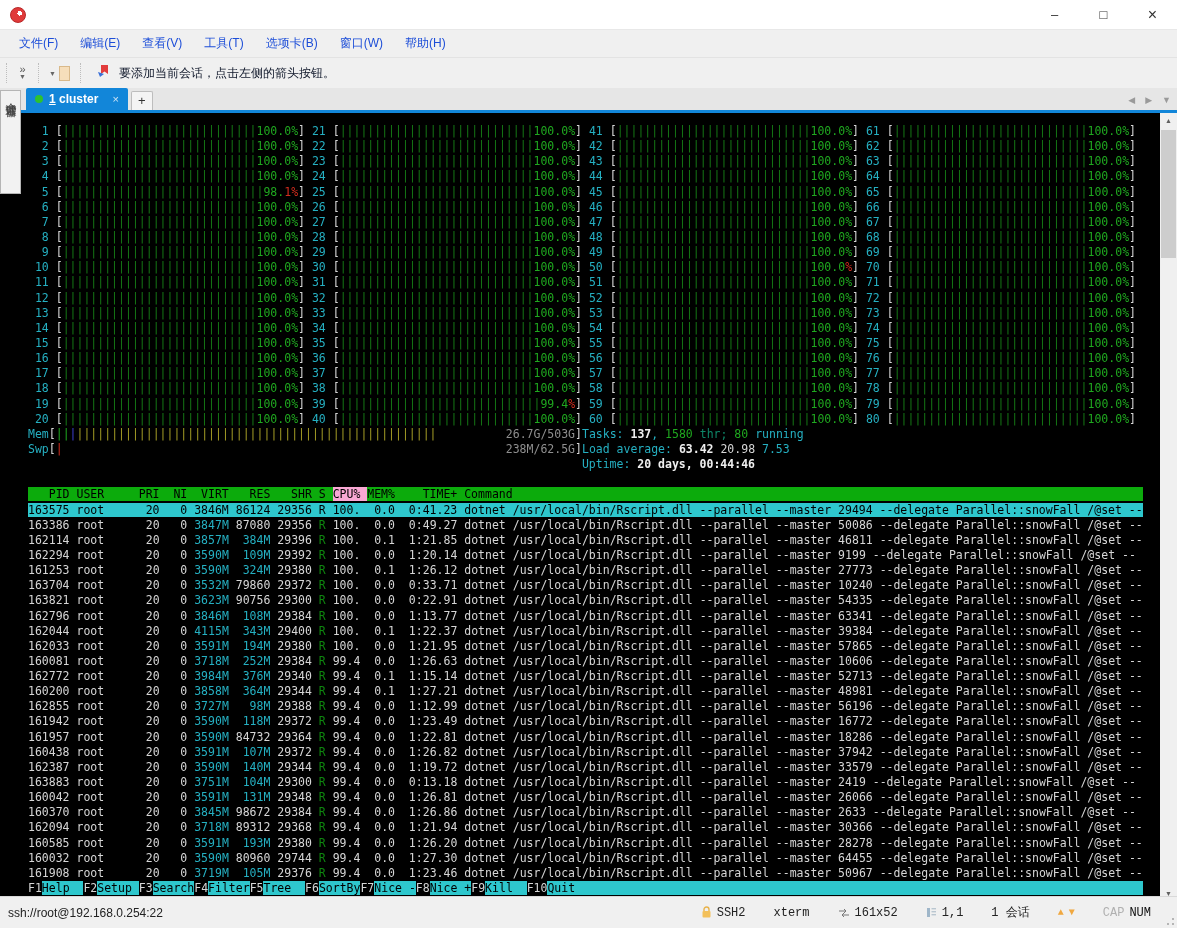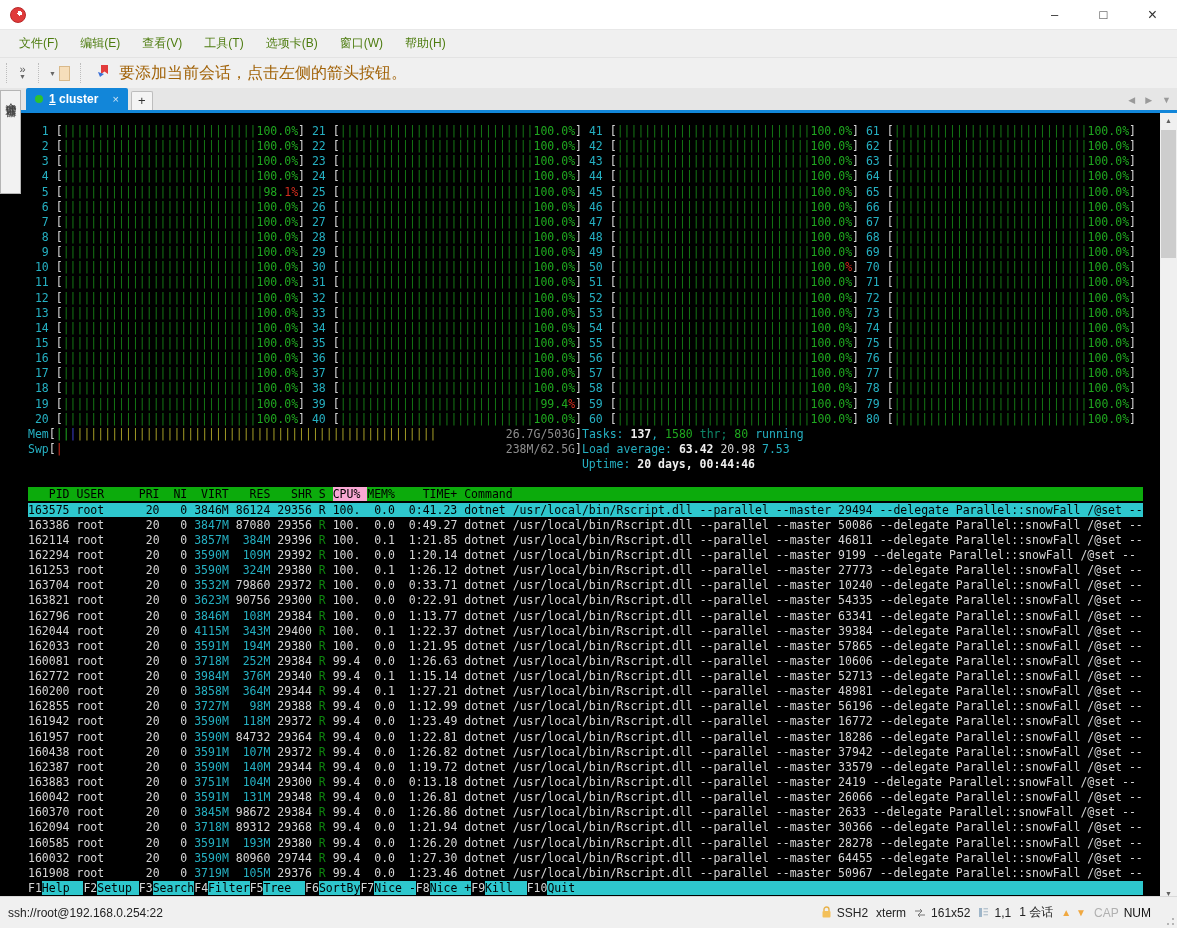--- a/index.html
+++ b/index.html
@@ -13,32 +13,32 @@
   .app-icon { width:16px; height:16px; margin:0 8px 0 10px; border-radius:50%;
     background:radial-gradient(circle at 62% 38%, #ffffff 0 18%, #e03a3a 19% 100%);
     border:1px solid #b82626; flex:0 0 auto;}
   .win-title { font-size:12px; color:#000; }
   .win-btns { margin-left:auto; display:flex; height:30px; }
   .win-btn { width:49px; height:30px; display:flex; align-items:center; justify-content:center;
     font-size:13px; color:#333; cursor:default; }
   .win-btn.close { font-size:16px; }
   
   .menubar { height:27px; background:#f0f0f0; display:flex; align-items:center; padding-left:8px; }
-  .menu-item { font-size:12px; color:#4d7c0f; padding:4px 11px; }
+  .menu-item { font-size:12px; color:#1d4ed8; padding:4px 11px; }
   
   .toolbar { height:31px; background:#f0f0f0; display:flex; align-items:center; border-top:1px solid #e3e3e3; }
   .tb-sep { width:1px; height:20px; border-left:1px dotted #bdbdbd; margin:0 6px; }
   .tb-chevron { display:flex; flex-direction:column; align-items:center; line-height:8px;
     color:#555; font-size:11px; padding:0 6px; }
   .tb-chevron .dn { font-size:7px; color:#666; }
   .tb-drop { display:flex; align-items:center; gap:3px; padding:0 4px; }
   .tb-drop .caret { font-size:7px; color:#666; }
   .tb-newdoc { width:11px; height:15px; background:#f6debb; border:1px solid #d9b98a; }
   .tb-flag { margin:0 6px 0 10px; }
-  .tb-hint { font-size:16px; color:#a16207;font-family:Liberation Serif, serif; }
+  .tb-hint { font-size:12px; color:#0f172a;font-family:Liberation Serif, serif; }
   
   .tabbar { height:25px; background:#e6e6e6; display:flex; align-items:flex-end;
     padding-left:26px; position:relative; border-bottom:3px solid #1286d9; }
   .tab-active { height:22px; background:#1286d9; color:#fff; display:flex; align-items:center;
     padding:0 9px; font-size:12px; font-weight:bold; border-radius:2px 2px 0 0; }
   .tab-dot { width:8px; height:8px; border-radius:50%; background:#2ec22e; margin-right:6px; }
   .tab-close { margin-left:14px; color:#cfe4f5; font-size:11px; font-weight:normal; }
   .tab-add { width:22px; height:19px; margin-left:3px; background:#f4f4f4; border:1px solid #bdbdbd;
     border-bottom:none; text-align:center; font-size:13px; line-height:18px; color:#333; border-radius:2px 2px 0 0;}
   .tab-nav { position:absolute; right:6px; bottom:5px; display:flex; gap:10px; color:#9a9a9a; font-size:9px; }
@@ -71,21 +71,21 @@
   .s-fv  { background:#2ec7cd; color:#000; }
   
   .scrollbar { position:absolute; right:0; top:113px; bottom:26px; width:17px; background:#f0f0f0; }
   .sb-btn { height:16px; text-align:center; font-size:7px; color:#606060; line-height:16px; }
   .sb-btn.bottom { position:absolute; bottom:0; width:100%; }
   .sb-thumb { position:absolute; top:17px; left:1px; width:15px; height:128px; background:#cdcdcd; }
   
   .statusbar { position:absolute; left:0; right:0; bottom:0; height:32px; background:#f0f0f0;
     border-top:1px solid #d9d9d9; display:flex; align-items:center; font-size:12px; color:#222; }
   .sb-url { margin-left:8px; }
-  .sb-right { margin-left:auto; display:flex; align-items:center; gap:8px; margin-right:26px; }
+  .sb-right { margin-left:auto; display:flex; align-items:center; gap:28px; margin-right:26px;font-family:Liberation Mono, monospace; }
   .sb-item { display:flex; align-items:center; gap:5px; }
   .sb-arrow { color:#f0a840; font-size:10px; }
   .sb-cap { color:#b0b0b0; }
   .sb-num { color:#111; }
   .grip { position:absolute; right:2px; bottom:2px; width:10px; height:10px;
     background:
       radial-gradient(circle at 80% 80%, #b5b5b5 1px, transparent 1.5px),
       radial-gradient(circle at 80% 30%, #b5b5b5 1px, transparent 1.5px),
       radial-gradient(circle at 30% 80%, #b5b5b5 1px, transparent 1.5px); }
 </style>

